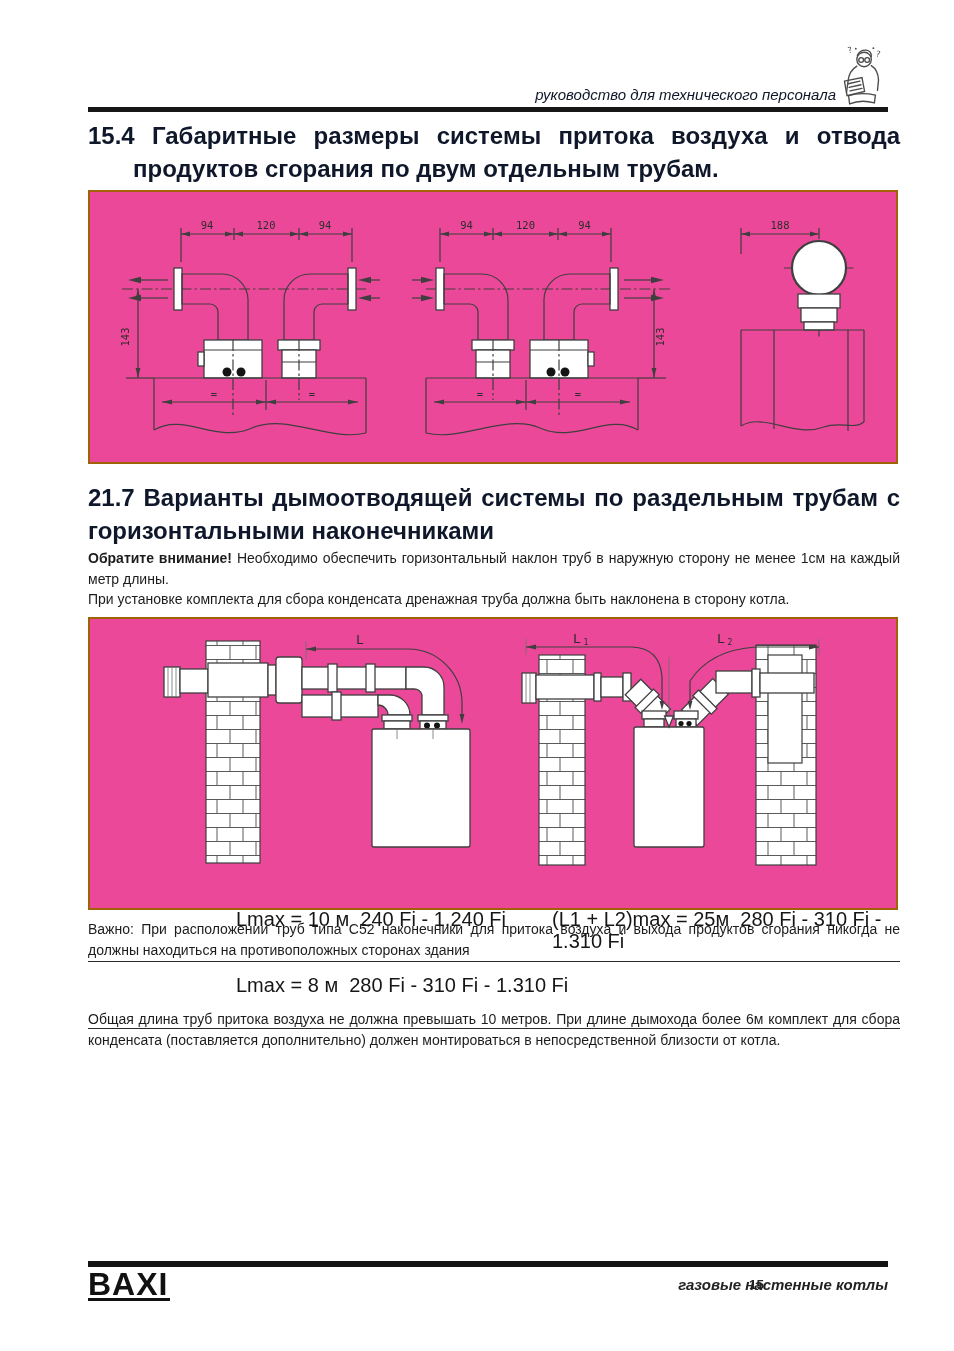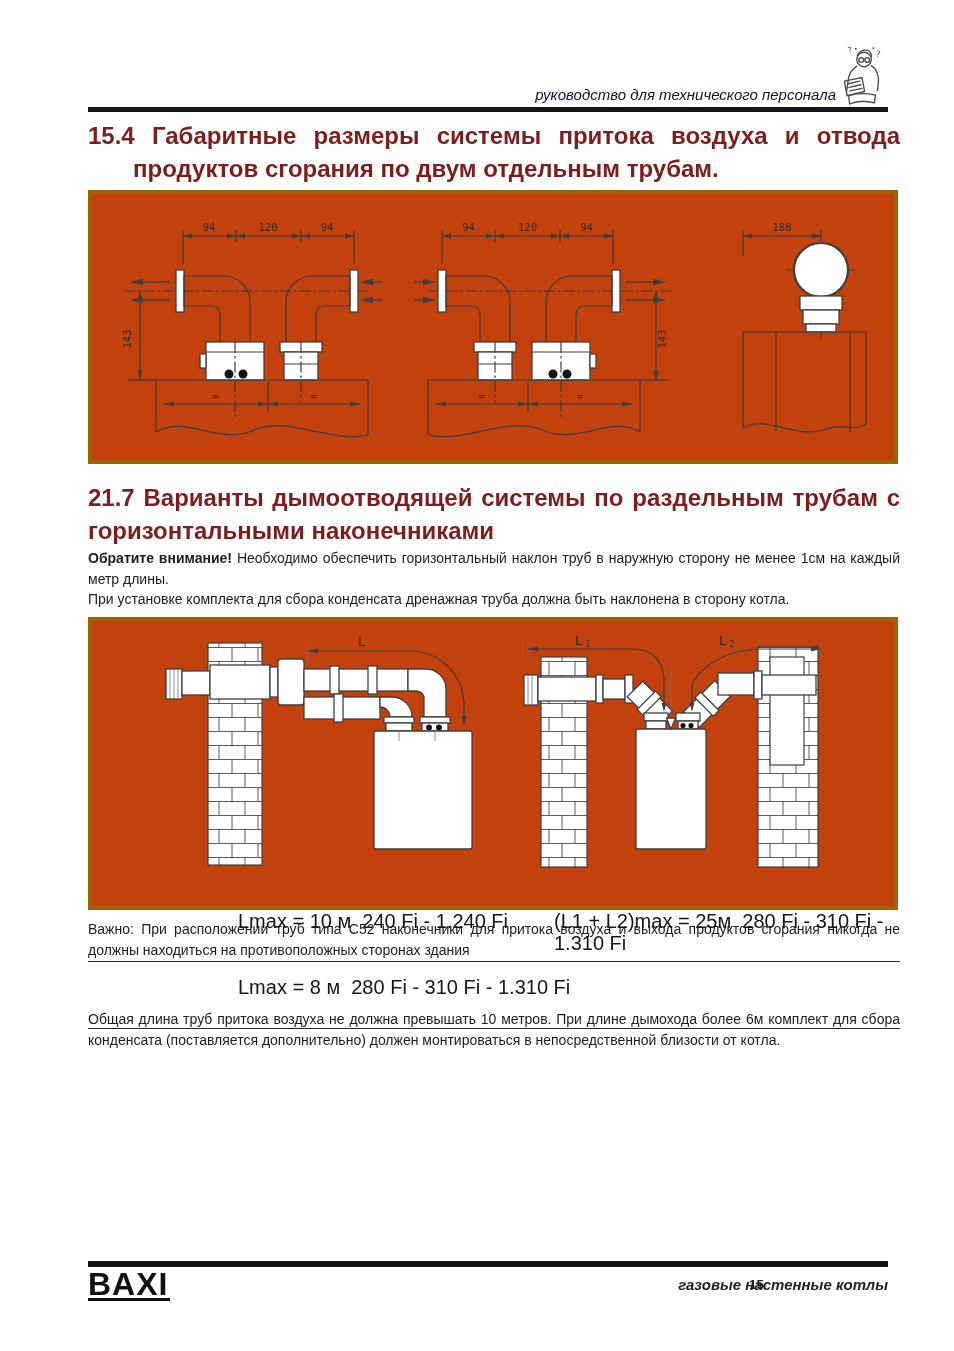--- a/index.html
+++ b/index.html
@@ -5,31 +5,31 @@
   html,body{margin:0;padding:0;background:#e8e8e8;}
   .page{position:relative;width:954px;height:1351px;background:#ffffff;margin:0 auto;
         font-family:"Liberation Sans",sans-serif;color:#1a1a1a;overflow:hidden;}
   .abs{position:absolute;}
   
   .hdr-sub{top:86px;left:88px;width:748px;text-align:right;font-style:italic;font-size:15px;color:#0f172a;}
   .hdr-icon{left:832px;top:44px;}
   .hdr-rule{top:107px;left:88px;width:800px;height:5px;background:#161616;}
   
   h1.sec,h2.sec{position:absolute;margin:0;font-size:24px;line-height:33px;font-weight:bold;
-        color:#7f1d1d;text-align:justify;}
+        color:#0f172a;text-align:justify;}
   .h154{top:119px;left:88px;width:812px;padding-left:45px;text-indent:-45px;box-sizing:border-box;}
   .h155{top:481px;left:88px;width:812px;}
   
   .para{font-size:14px;line-height:20.5px;text-align:justify;color:#1c1c1c;}
   .note{top:548px;left:88px;width:812px;}
   .imp{top:919px;left:88px;width:812px;}
   .tot{top:1009px;left:88px;width:812px;}
   .rule-thin{left:88px;width:812px;height:0;border-top:1.6px solid #2a2a2a;}
   
-  .figbox{border:4px solid #a16207;background:#c2410c;box-sizing:border-box;}
+  .figbox{border:2px solid #a16207;background:#ec4899;box-sizing:border-box;}
   .fig1{top:190px;left:88px;width:810px;height:274px;}
   .fig2{top:617px;left:88px;width:810px;height:293px;}
   .cap{font-size:20px;line-height:22px;color:#161616;white-space:pre-wrap;}
   
   svg .geo line,svg .geo path{stroke:#3f3f3f;fill:none;stroke-width:1.2;}
   svg line,svg path.ln{stroke:#3f3f3f;fill:none;stroke-width:1.2;}
   svg .pipe{fill:#fff;stroke:#3f3f3f;stroke-width:1.3;}
   svg .arr{fill:#3f3f3f;stroke:none;}
   svg .dot{fill:#141414;stroke:none;}
   svg .cl{stroke:#8f8f8f;stroke-width:0.8;stroke-dasharray:11 3 2.5 3;}

